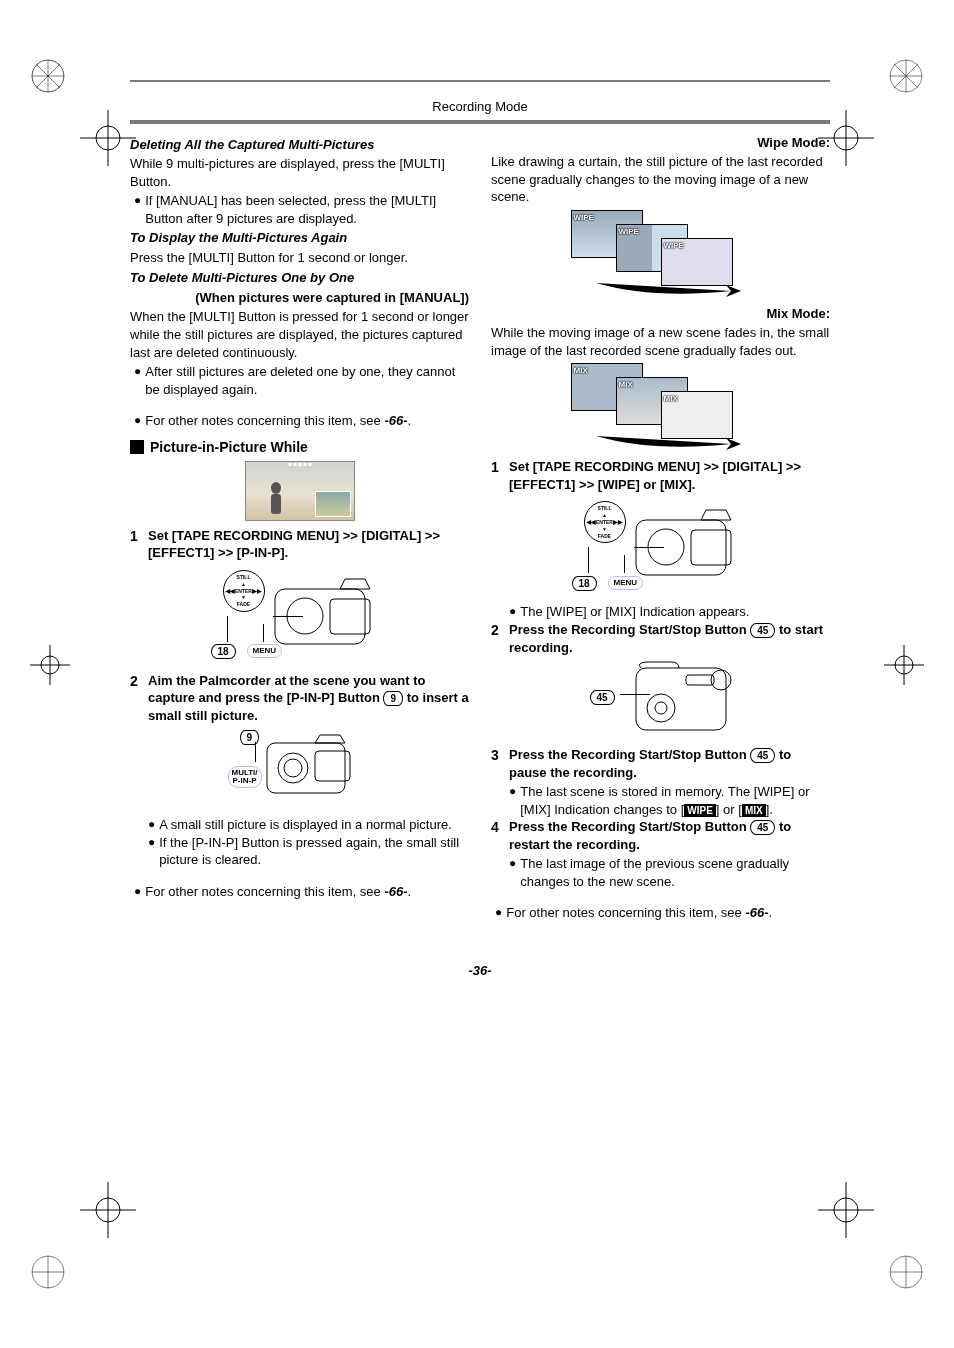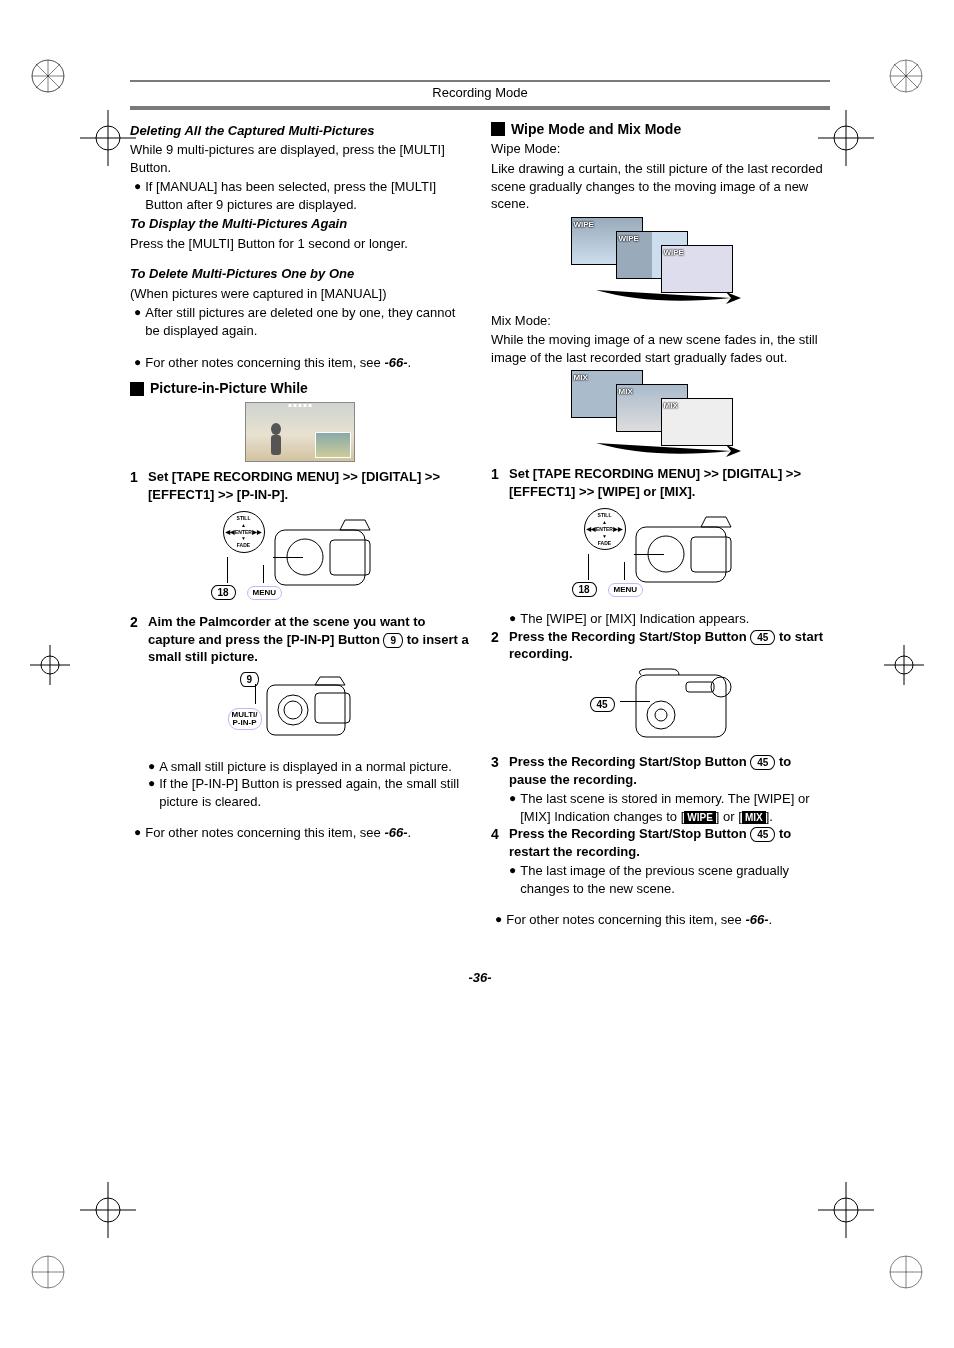--- a/index.html
+++ b/index.html
@@ -24,30 +24,30 @@
     font-size: 11px;
     padding-bottom: 4px;
     margin-bottom: 30px;
   }
   .bookmark-line span { margin-right: 8px; }
   .section-header {
     text-align: center;
     font-size: 13px;
     border-bottom: 4px solid #7a7a7a;
     border-top: 2px solid #7a7a7a;
-    padding: 2px 0 4px;
+    padding: 16px 0 4px;
     margin-bottom: 10px;
   }
   .columns {
     display: flex;
     gap: 22px;
   }
   .col { width: 50%; }
   .boldital { font-weight: bold; font-style: italic; font-size: 13px; margin-top: 2px; }
-  .bold { font-weight: normal; }
+  .bold { font-weight: bold; text-align: right; }
   p { margin: 0 0 2px 0; }
   .bullet-row { display: flex; align-items: flex-start; margin-left: 4px; }
   .bullet-dot { margin-right: 4px; font-size: 12px; line-height: 1.35; }
   .page-ref { font-style: italic; font-weight: bold; text-align: right; }
   .square-heading { display: flex; align-items: center; margin: 8px 0 2px 0; }
   .square { width: 14px; height: 14px; background: #000; margin-right: 6px; }
   .heading-text { font-weight: bold; font-size: 14px; }
   .figure { text-align: center; margin: 4px 0 6px 0; }
   .num-step { display: flex; margin-bottom: 2px; }
   .num-step .n { font-weight: bold; font-size: 14px; width: 18px; flex-shrink: 0; }
@@ -225,22 +225,23 @@
       <p class="boldital">Deleting All the Captured Multi-Pictures</p>
       <p>While 9 multi-pictures are displayed, press the [MULTI] Button.</p>
       <div class="bullet-row">
         <span class="bullet-dot">●</span>
         <span>If [MANUAL] has been selected, press the [MULTI] Button after 9 pictures are displayed.</span>
       </div>
 
       <p class="boldital" style="">To Display the Multi-Pictures Again</p>
       <p>Press the [MULTI] Button for 1 second or longer.</p>
 
-      <p class="boldital" style="margin-top:13px">To Delete Multi-Pictures One by One</p>
+      <p class="boldital" style="margin-top:3px">To Delete Multi-Pictures One by One</p>
       <p class="bold">(When pictures were captured in [MANUAL])</p>
+      <p>When the [MULTI] Button is pressed for 1 second or longer while the still pictures are displayed, the pictures captured last are deleted continuously.</p>
       <div class="bullet-row">
         <span class="bullet-dot">●</span>
         <span>After still pictures are deleted one by one, they cannot be displayed again.</span>
       </div>
 
       <div class="bullet-row" style="margin-top:14px">
         <span class="bullet-dot">●</span>
         <span><span>For other notes concerning this item, see </span><span class="page-ref">-66-</span>.</span>
       </div>
 
@@ -330,24 +331,20 @@
         <span>If the [P-IN-P] Button is pressed again, the small still picture is cleared.</span>
       </div>
 
       <div class="bullet-row" style="margin-top:14px">
         <span class="bullet-dot">●</span>
         <span><span>For other notes concerning this item, see </span><span class="page-ref">-66-</span>.</span>
       </div>
     </div>
 
     <div class="col">
-      <div class="square-heading" style="margin-top:0">
-        <span class="square"></span>
-        <span class="heading-text">Wipe Mode and Mix Mode</span>
-      </div>
       <p class="bold">Wipe Mode:</p>
       <p>Like drawing a curtain, the still picture of the last recorded scene gradually changes to the moving image of a new scene.</p>
 
       <div class="figure">
         <div class="wipe-diagram">
           <div class="wframe" style="left:0;top:0;background:linear-gradient(#9ab,#cde)">
               <span class="lbl">WIPE</span>
             </div>
           <div class="wframe" style="left:45px;top:14px;background:linear-gradient(90deg,#9ab 50%,#cde 50%)">
               <span class="lbl">WIPE</span>
@@ -355,21 +352,21 @@
           <div class="wframe" style="left:90px;top:28px;background:#dde">
               <span class="lbl">WIPE</span>
             </div>
           <svg class="arrow-swoosh" width="150" height="20" viewBox="0 0 150 20">
               <path d="M5 2 Q60 18 140 10 L135 4 L150 10 L135 16 L140 10" fill="#000"></path>
             </svg>
         </div>
       </div>
 
       <p class="bold">Mix Mode:</p>
-      <p>While the moving image of a new scene fades in, the still image of the last recorded start gradually fades out.</p>
+      <p>While the moving image of a new scene fades in, the small image of the last recorded scene gradually fades out.</p>
 
       <div class="figure">
         <div class="wipe-diagram">
           <div class="wframe" style="left:0;top:0;background:#abc">
               <span class="lbl">MIX</span>
             </div>
           <div class="wframe" style="left:45px;top:14px;background:linear-gradient(#abc,#ddd)">
               <span class="lbl">MIX</span>
             </div>
           <div class="wframe" style="left:90px;top:28px;background:#eee">

